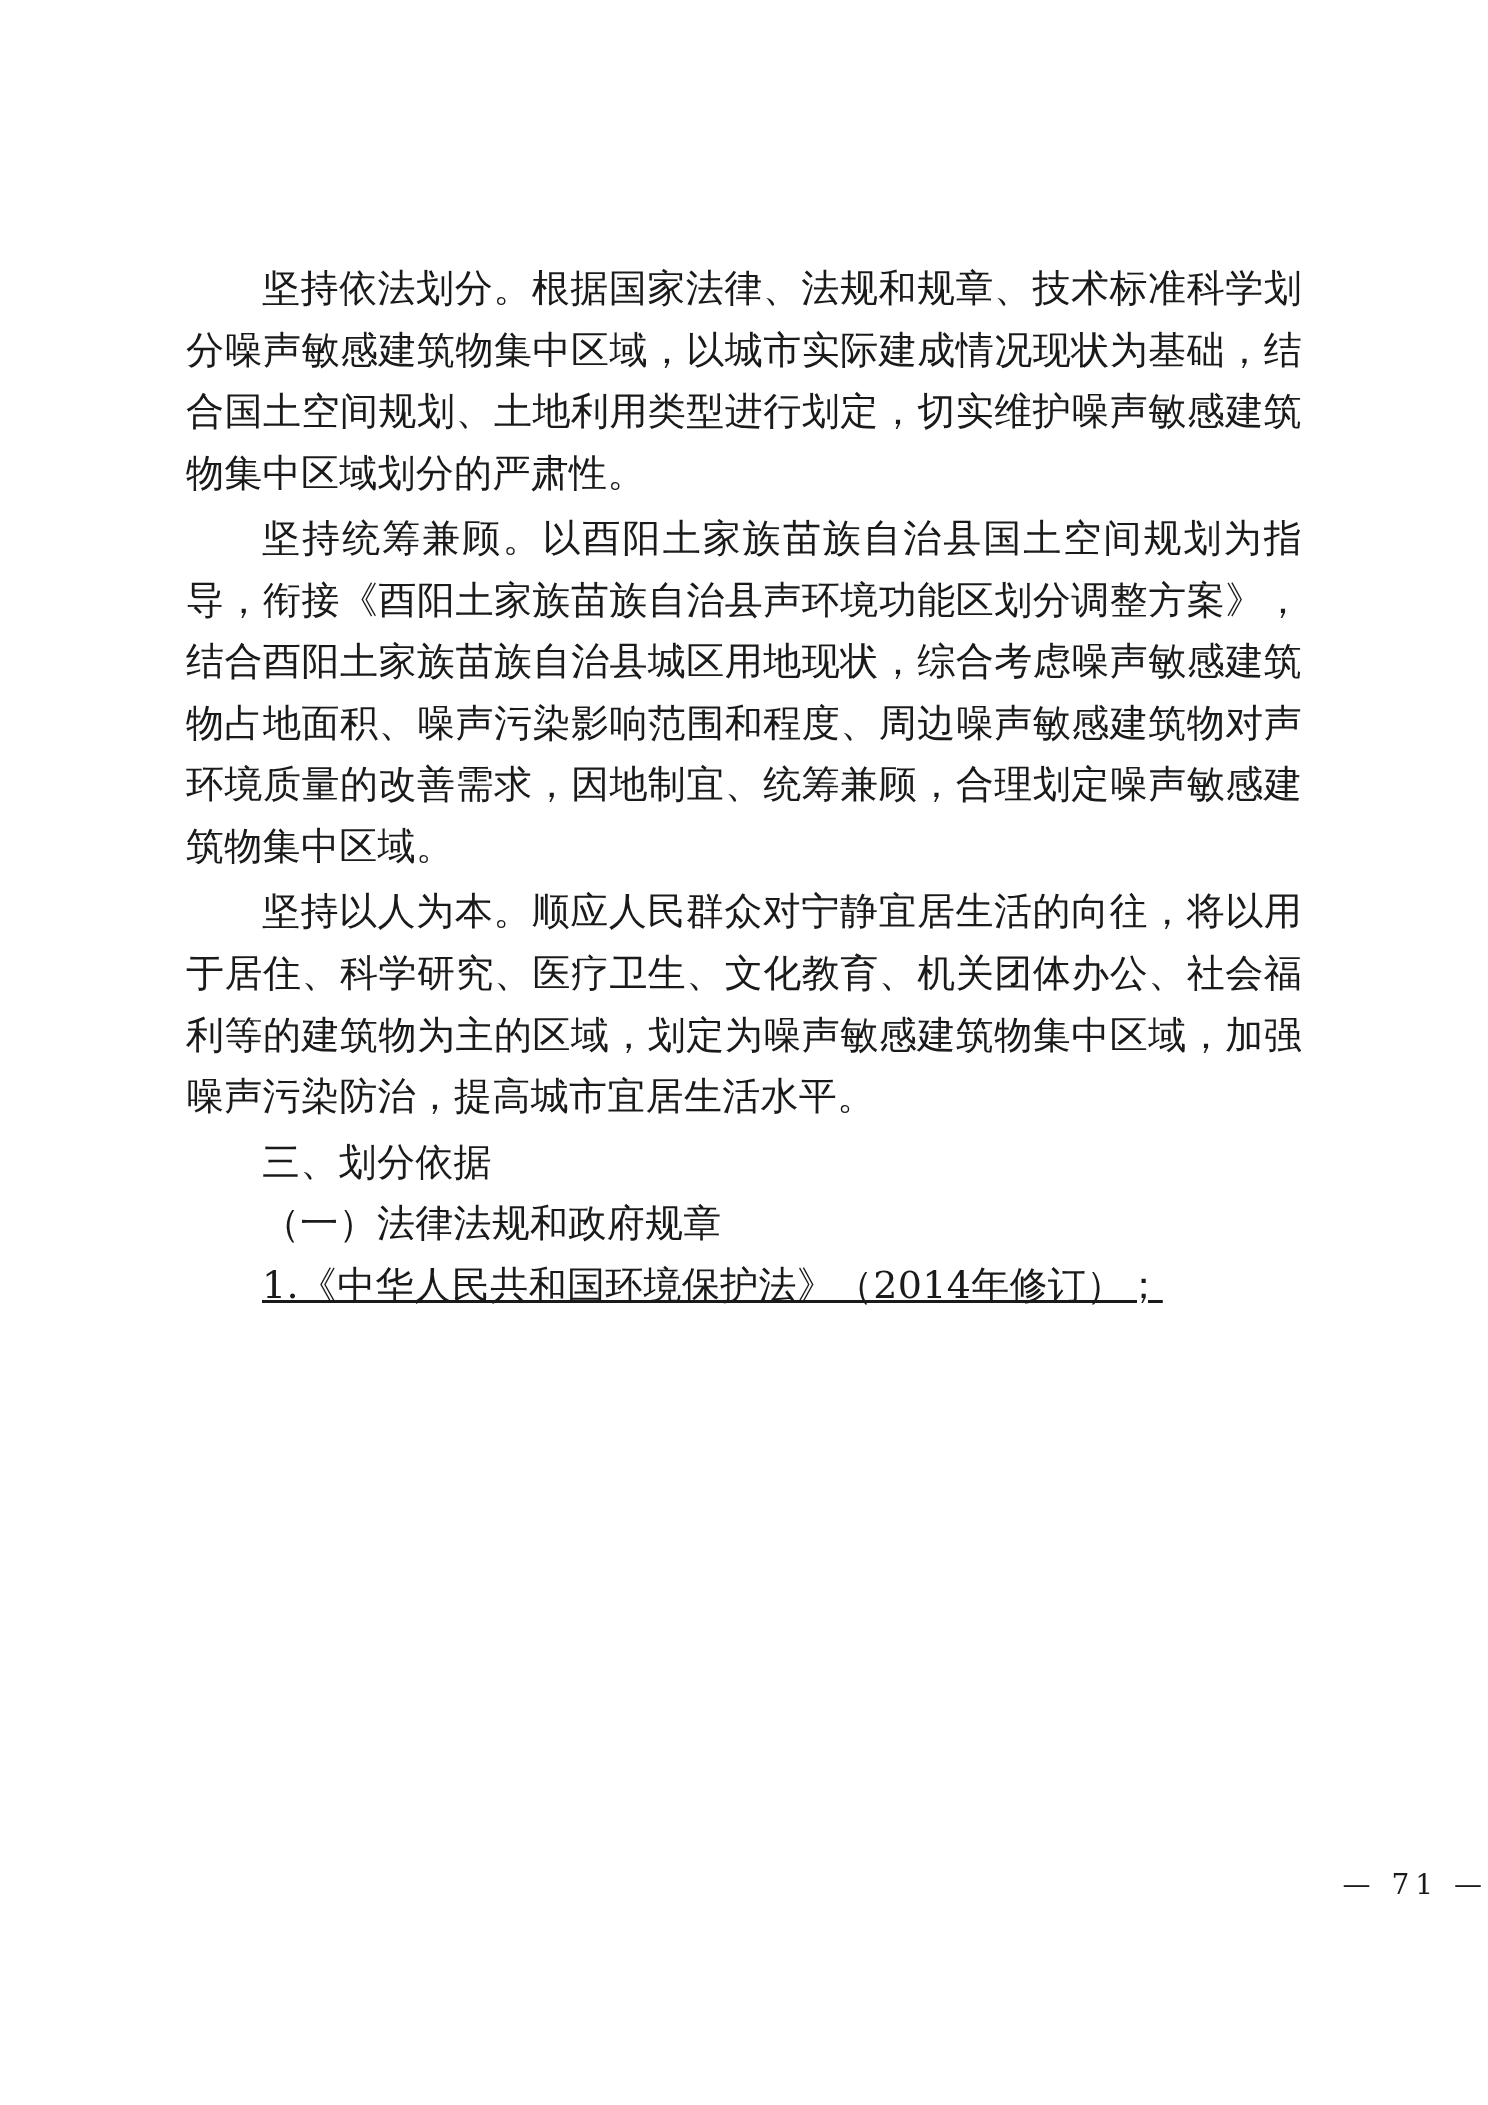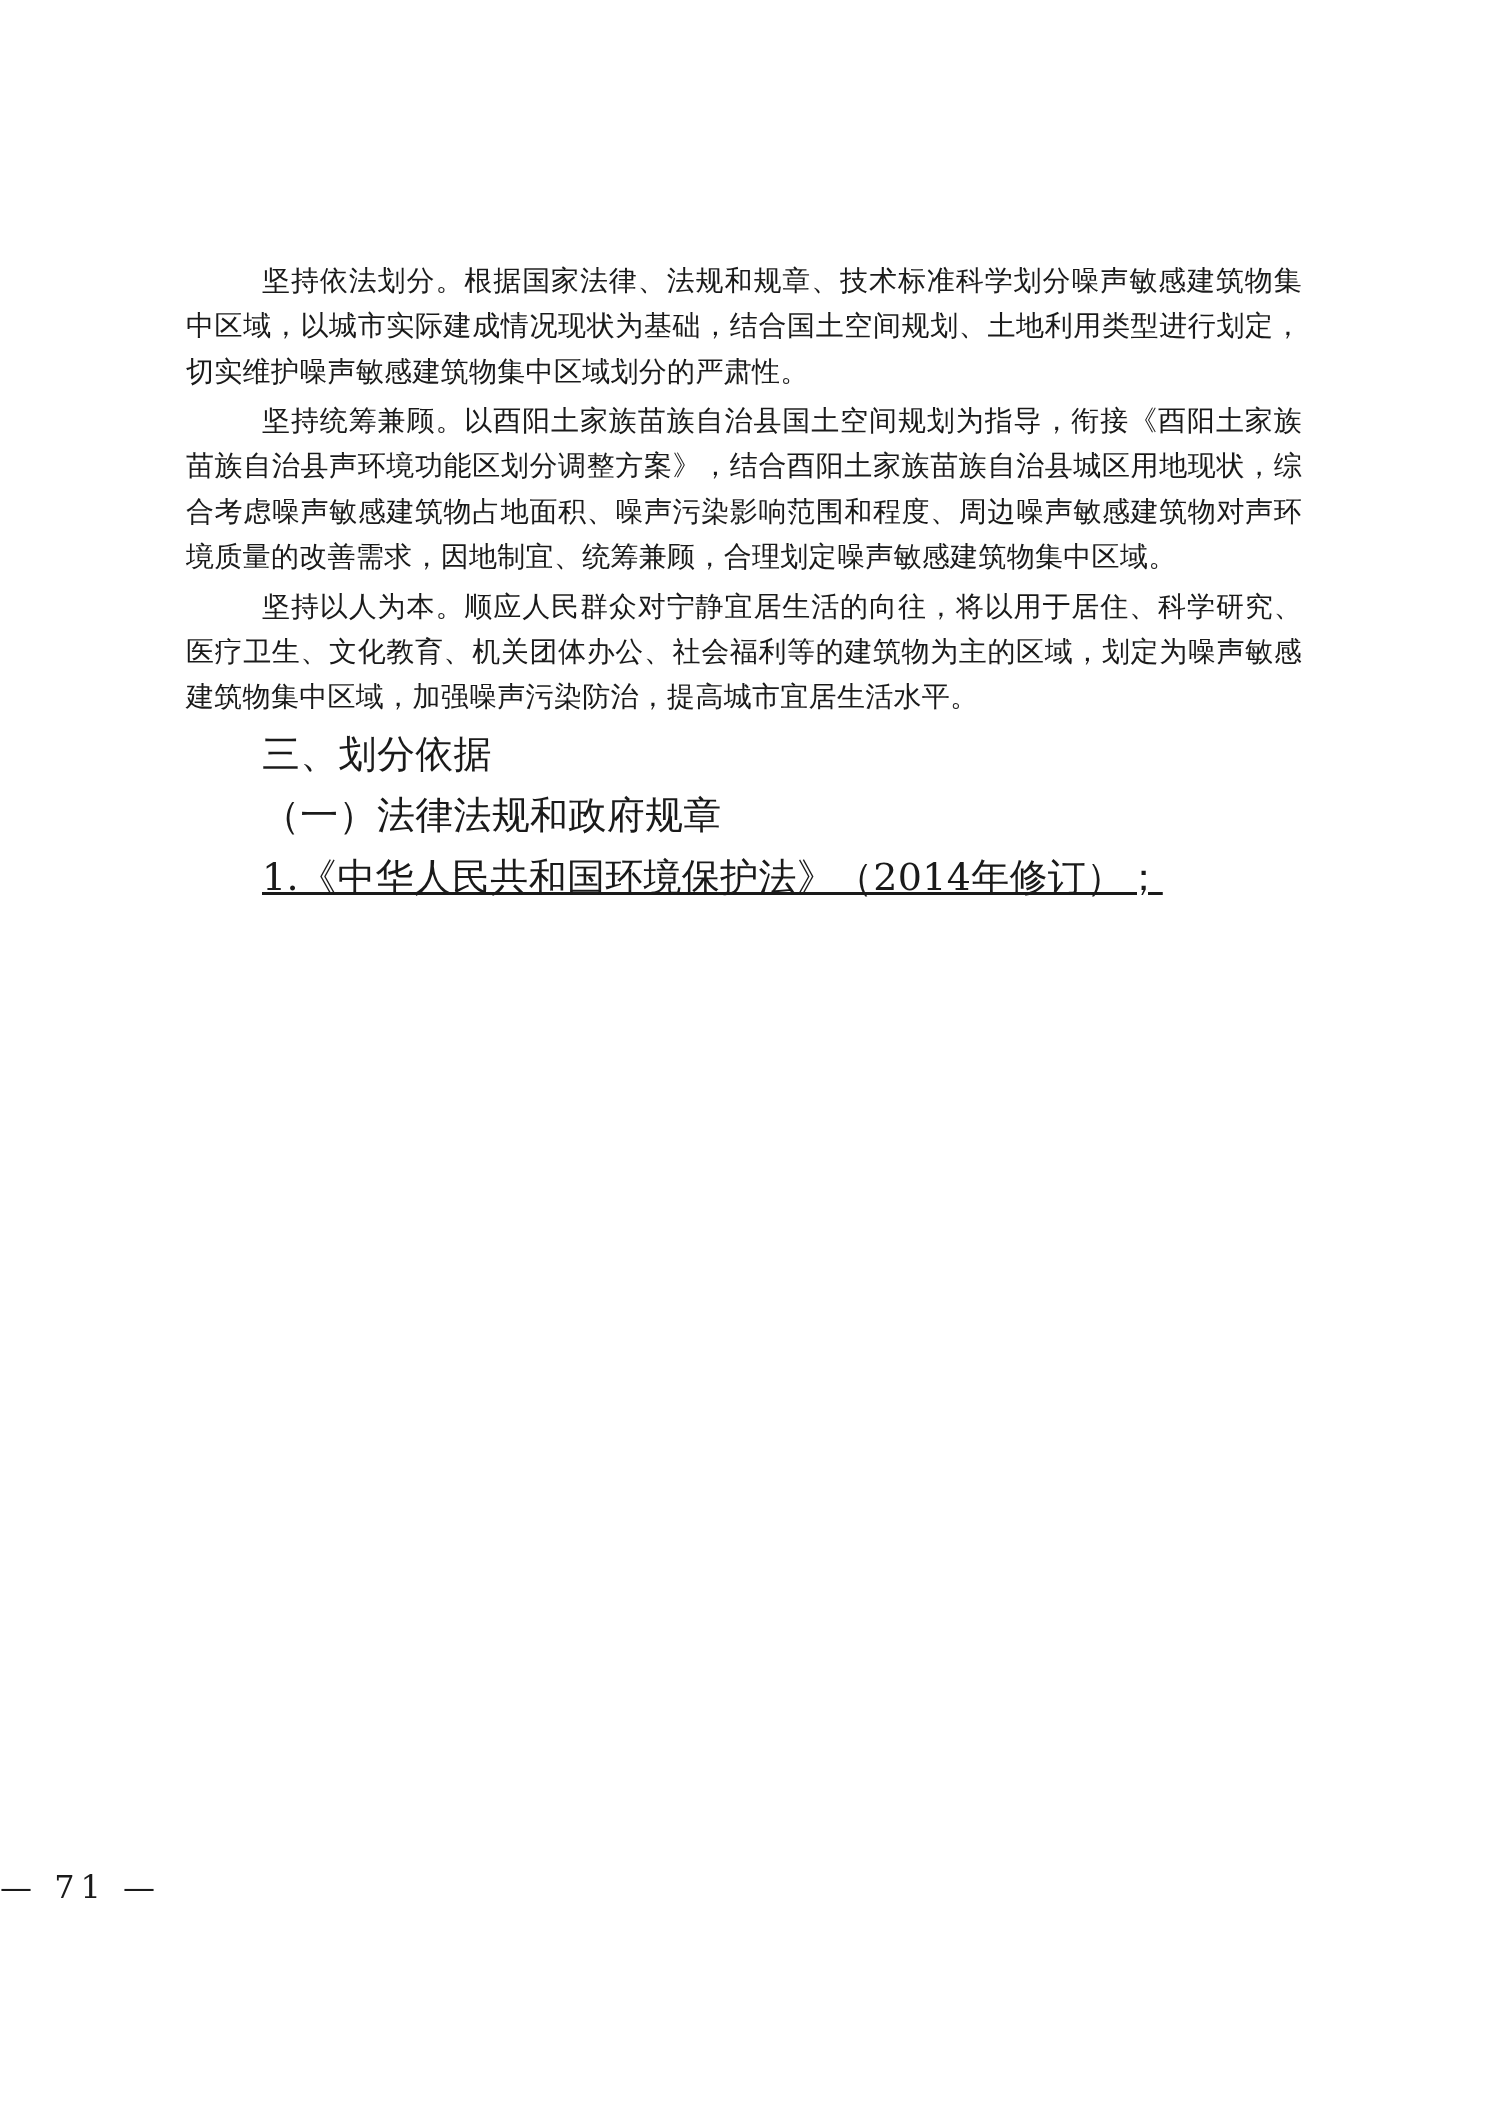--- a/index.html
+++ b/index.html
@@ -17,21 +17,21 @@
     box-sizing: border-box;
   }
   .content {
     position: absolute;
     left: 186px;
     top: 258px;
     width: 1116px;
   }
   .para {
     font-family: "DejaVu Serif", "Liberation Serif", serif;
-    font-size: 28px;
+    font-size: 38px;
     line-height: 1.62;
     color: #1a1a1a;
     text-align: justify;
     text-justify: inter-ideograph;
     margin: 0 0 4px 0;
     text-indent: 76px;
     letter-spacing: 0.3px;
   }
   .heading {
     font-family: Liberation Serif, serif;
@@ -59,23 +59,23 @@
     text-indent: 76px;
     margin: 0;
     letter-spacing: 0.3px;
     text-decoration: underline;
   }
   .footer {
     position: absolute;
     left: 0;
     right: 0;
     top: 1868px;
-    text-align: left;
+    text-align: right;
     font-family: "DejaVu Serif", "Liberation Serif", serif;
-    font-size: 32px;
+    font-size: 28px;
     color: #1a1a1a;
     letter-spacing: 6px;
   }
 </style>
 </head>
 <body>
 
 <div class="page">
   <div class="content">
 

